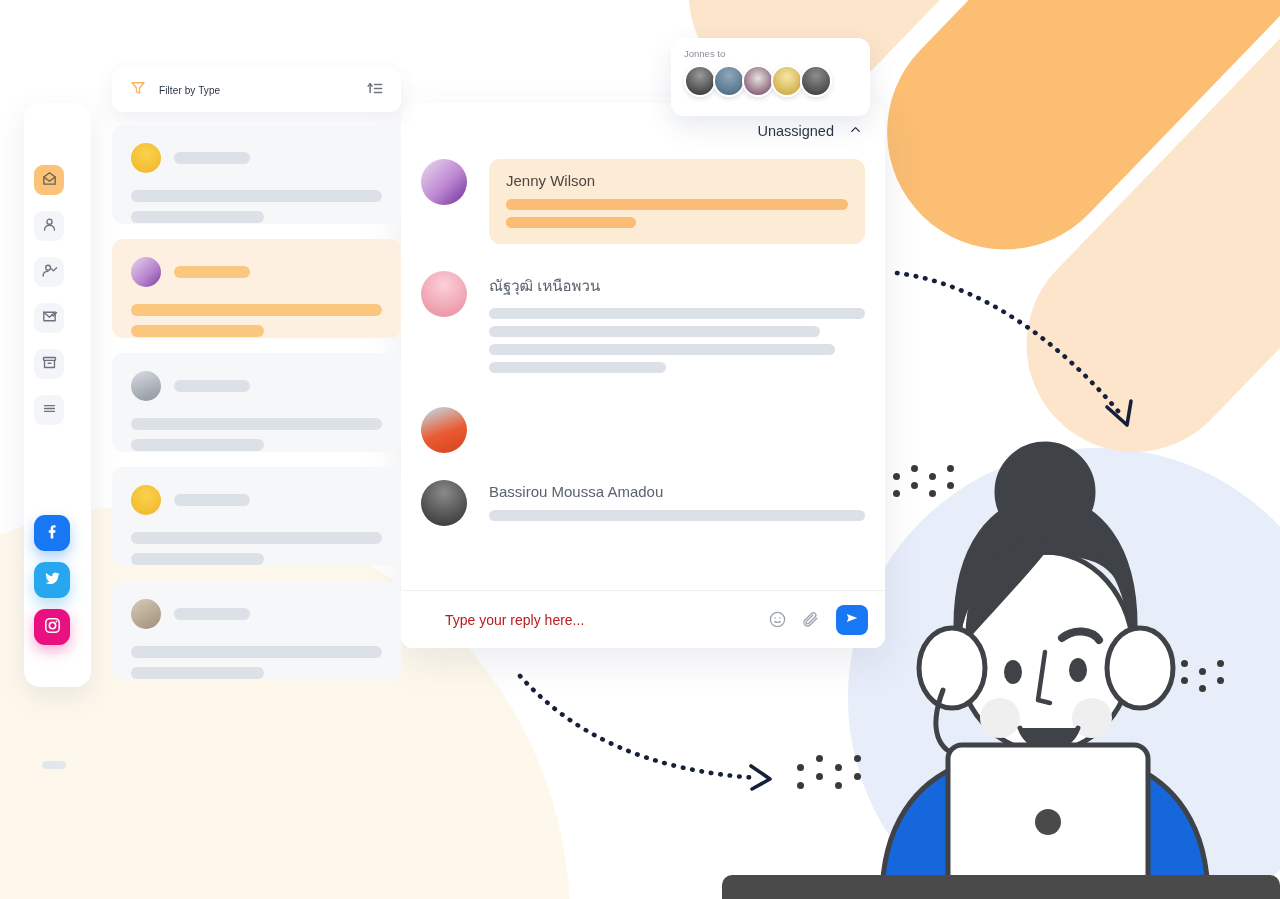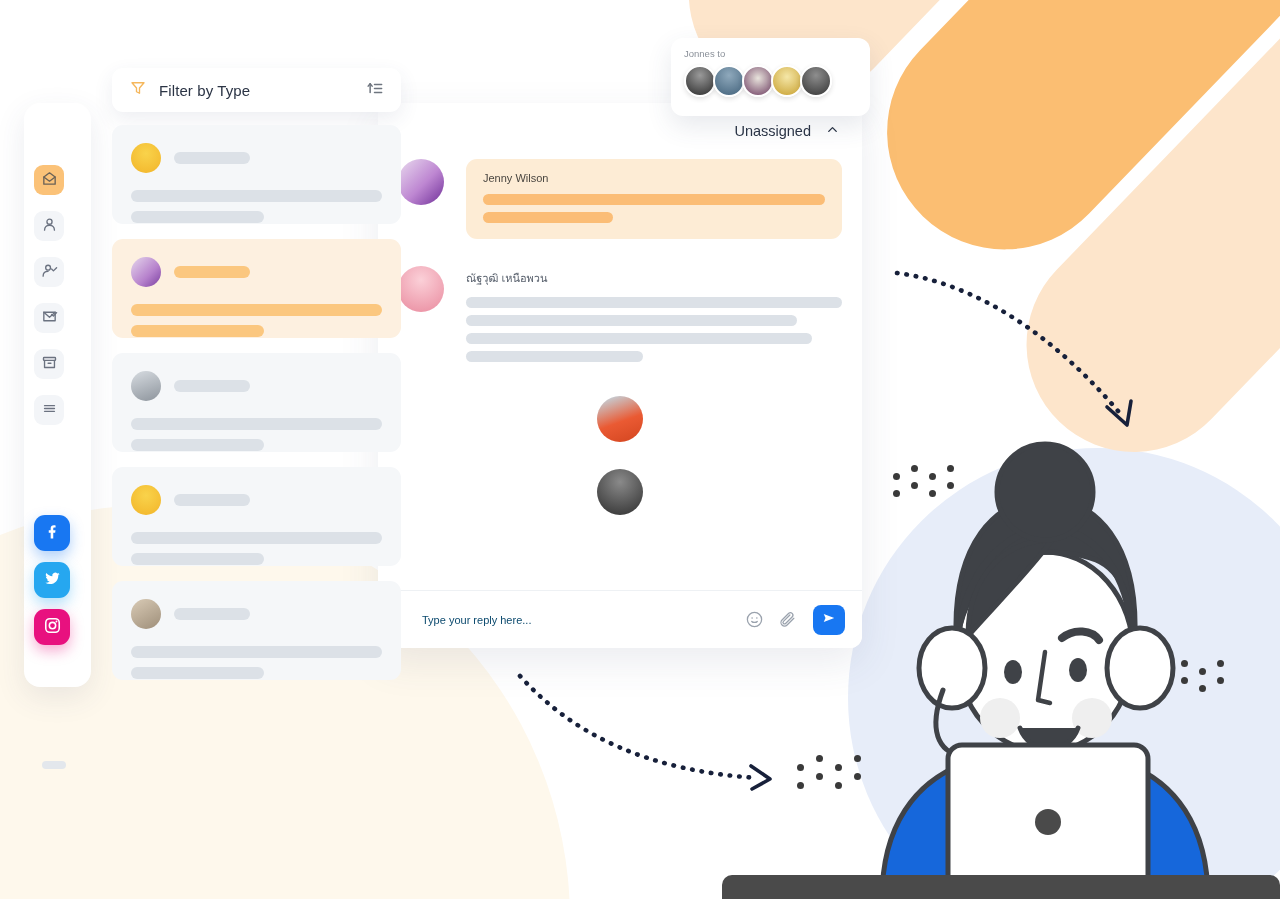--- a/index.html
+++ b/index.html
@@ -109,21 +109,21 @@
   .list-head {
     position: absolute; left: 0; top: 0;
     width: 289px; height: 44px;
     background: #fff;
     border-radius: 11px;
     box-shadow: 0 7px 20px rgba(60,70,110,.09);
     display: flex; align-items: center;
     padding: 0 17px;
   }
   .list-head-title {
-    font-size: 15px; color: #2B3445; margin-left: 12px; flex: 1;
+    font-size: 10px; color: #2B3445; margin-left: 12px; flex: 1;
     letter-spacing: .1px;
   }
   .list-body { position: absolute; left: 0; top: 57px; width: 289px; }
   .conv-item {
     background: #F5F7F9;
     border-radius: 11px;
     height: 99px;
     margin-bottom: 15px;
     position: relative;
     padding: 18px 19px;
@@ -133,52 +133,52 @@
   .ava { width: 30px; height: 30px; border-radius: 50%; flex: none; overflow: hidden; }
   .bar { border-radius: 6px; background: #DCE1E7; height: 12px; }
   .conv-item.sel .bar { background: #FBC77F; }
   .bar-name { width: 76px; }
   .bar-l1 { width: 100%; margin-top: 17px; }
   .bar-l2 { width: 53%; margin-top: 9px; }
 
   
   .chat-panel {
     position: absolute;
-    left: 378px; top: 103px;
+    left: 401px; top: 103px;
     width: 484px; height: 545px;
     background: #ffffff;
     border-radius: 12px;
     box-shadow: 0 14px 40px rgba(60,70,110,.10);
     z-index: 3;
     overflow: hidden;
   }
   .chat-head {
     height: 56px;
     display: flex; align-items: center; justify-content: flex-end;
     padding-right: 22px;
     gap: 14px;
   }
   .chat-head-label { font-size: 14.5px; color: #2B3445; }
   .msg-list { padding: 0 20px; }
-  .msg { display: flex; gap: 22px; margin-bottom: 27px; justify-content: center; }
+  .msg { display: flex; gap: 22px; margin-bottom: 27px; }
   .msg-ava { width: 46px; height: 46px; border-radius: 50%; flex: none; overflow: hidden; }
   .msg-body { flex: 1; padding-top: 3px; }
-  .msg-name { font-size: 11px; color: #5A626E; margin-bottom: 10px; }
+  .msg-name { font-size: 15px; color: #5A626E; margin-bottom: 10px; }
   .mbar { height: 11px; border-radius: 6px; background: #DCE1E7; margin-bottom: 7px; }
   .msg-wrap-hl { display: flex; gap: 22px; margin-bottom: 27px; align-items: flex-start; }
 
   .chat-footer {
     position: absolute; left: 0; bottom: 0;
     width: 484px; height: 58px;
     border-top: 1px solid #EEF1F4;
     display: flex; align-items: center;
     padding: 0 17px 0 44px;
     background: #fff;
   }
-  .reply-placeholder { flex: 1; font-size: 11px; color: #0c4a6e; }
+  .reply-placeholder { flex: 1; font-size: 14px; color: #b91c1c; }
   .foot-ic { color: #9AA2AD; margin-left: 14px; display: flex; }
   .send-btn {
     width: 32px; height: 30px; border-radius: 8px;
     background: #1877F2;
     display: flex; align-items: center; justify-content: center;
     margin-left: 16px; color: #fff;
   }
 
   
   .assign-pop {
@@ -512,20 +512,24 @@
           <div class="mbar" style="width:47%;"></div>
         </div>
       </div>
 
       <div class="msg">
         <div class="msg-ava" style="background:linear-gradient(160deg,#BFE3F2 0%,#EA5A33 55%,#D3451F 100%);"></div>
       </div>
 
       <div class="msg">
         <div class="msg-ava" style="background:radial-gradient(circle at 50% 28%, #8A8A8A, #2E2E2E);"></div>
+        <div class="msg-body">
+          <div class="msg-name">Bassirou Moussa Amadou</div>
+          <div class="mbar" style="width:100%;"></div>
+        </div>
       </div>
 
     </div>
 
     <div class="chat-footer">
       <div class="reply-placeholder">Type your reply here...</div>
       <span class="foot-ic">
         <svg width="19" height="19" viewBox="0 0 24 24" fill="none" stroke="currentColor" stroke-width="1.6">
           <circle cx="12" cy="12" r="9"></circle>
           <circle cx="9" cy="10" r="1" fill="currentColor" stroke="none"></circle>

